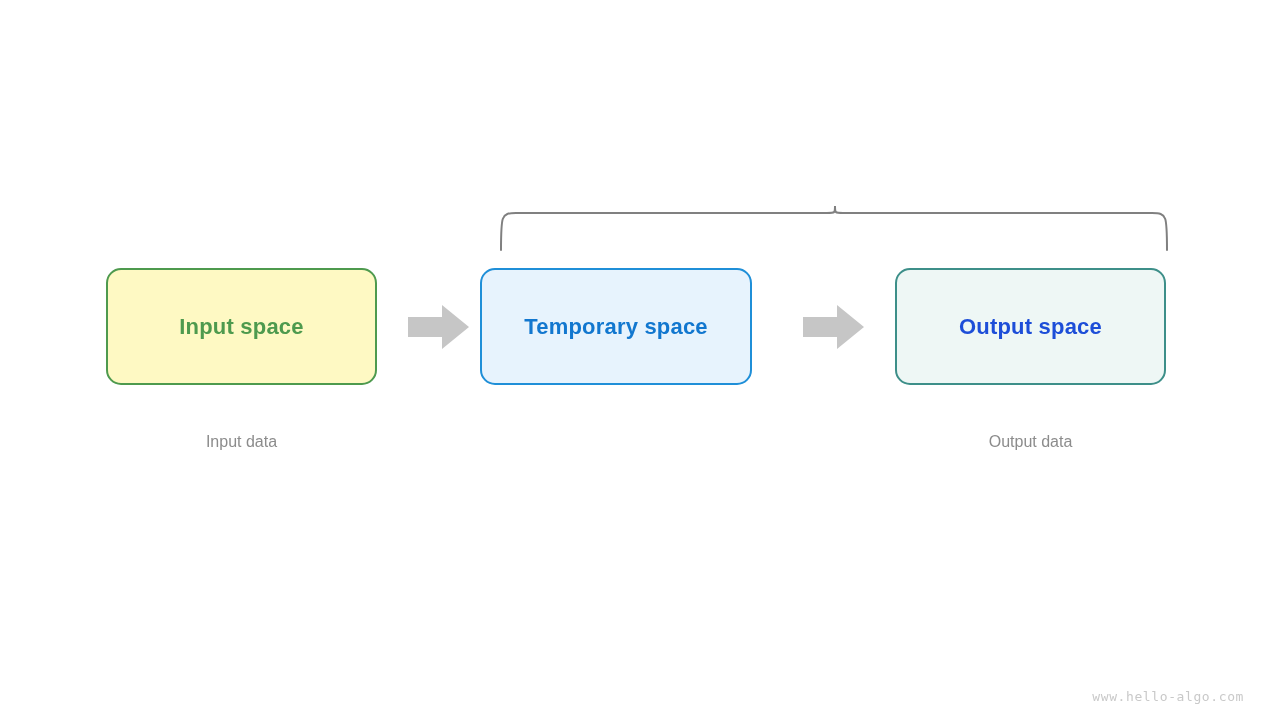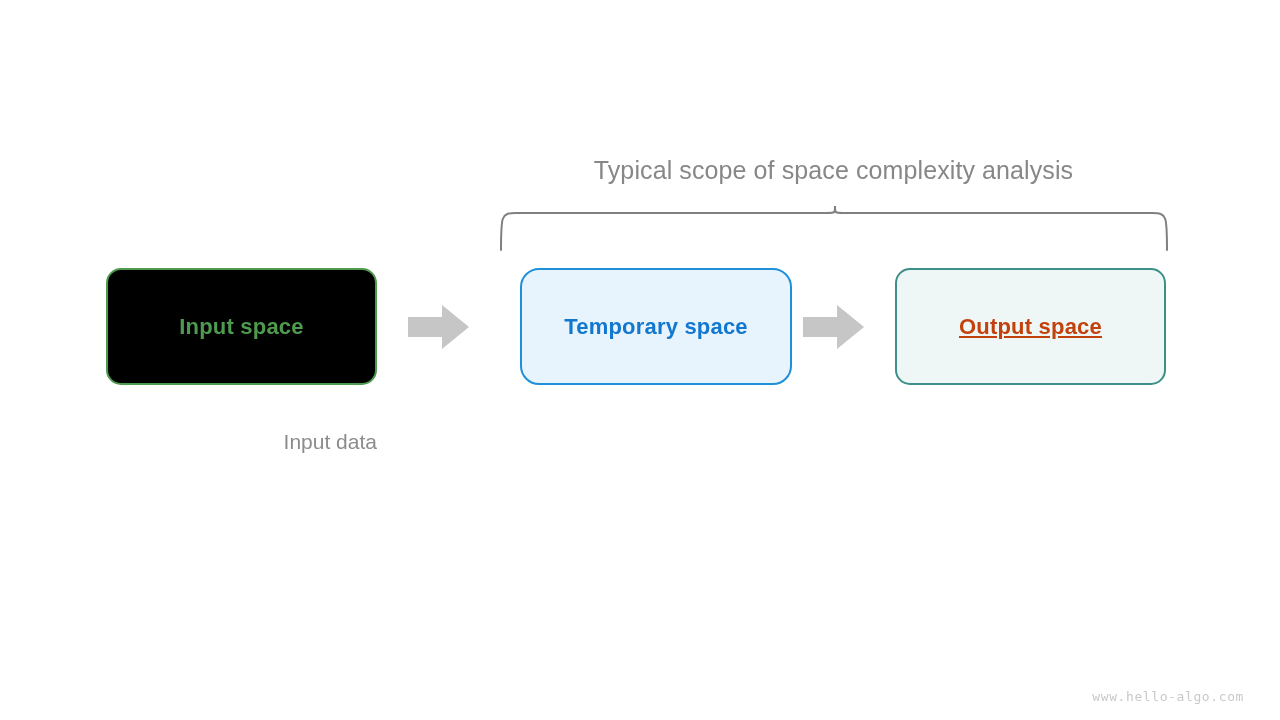--- a/index.html
+++ b/index.html
@@ -65,57 +65,56 @@
     font-size: 22px;
     font-weight: bold;
     letter-spacing: 0.2px;
     white-space: nowrap;
   }
 
   .box-input {
     left: 106px;
     width: 271px;
     border-color: #4e9a4e;
-    background: #000000;
+    background: #fef9c3;
   }
   .box-input .box-label { color: #4e9a4e; }
 
   .box-temp {
-    left: 520px;
+    left: 480px;
     width: 272px;
     border-color: #1f8fd8;
     background: #e7f3fd;
-    border-radius: 19px;
   }
   .box-temp .box-label { color: #1277cf; }
 
   .box-output {
     left: 895px;
     width: 271px;
     border-color: #3d8f89;
     background: #eef7f5;
   }
-  .box-output .box-label { color: #c2410c; text-decoration: underline; }
+  .box-output .box-label { color: #1d4ed8; }
 
   
   .arrow {
     position: absolute;
     top: 303px;
     width: 62px;
     height: 48px;
   }
   .arrow svg { display: block; }
   .arrow-1 { left: 408px; }
   .arrow-2 { left: 803px; }
 
   
   .caption-col {
     position: absolute;
-    text-align: right;
-    font-size: 21px;
+    text-align: center;
+    font-size: 16px;
     font-weight: 400;
     color: #8c8c8c;
     line-height: 48px;
   }
   .caption-input  { left: 106px; top: 418px; width: 271px; }
   .caption-temp   { left: 480px; top: 418px; width: 312px; }
   .caption-output { left: 895px; top: 418px; width: 271px; }
   .caption-line { white-space: nowrap; }
 
   
@@ -128,21 +127,20 @@
     color: #c9c9c9;
     letter-spacing: 0.6px;
     white-space: nowrap;
   }
 </style>
 </head>
 <body>
 
 <div class="stage">
 
-  <div class="scope-title">Typical scope of space complexity analysis</div>
 
   <div class="brace-wrap">
     <svg width="680" height="46" viewBox="0 0 680 46" fill="none">
       <path d="M7 46 C7 12 7 9 22 9 L333 9 C341 9 341 9 341 2 C341 9 341 9 349 9 L658 9 C673 9 673 12 673 46" stroke="#808080" stroke-width="2" fill="none" stroke-linecap="round"></path>
     </svg>
   </div>
 
   <div class="box box-input">
     <span class="box-label">Input space</span>
   </div>
@@ -165,16 +163,19 @@
 
   <div class="box box-output">
     <span class="box-label">Output space</span>
   </div>
 
   <div class="caption-col caption-input">
     <div class="caption-line">Input data</div>
   </div>
 
 
+  <div class="caption-col caption-output">
+    <div class="caption-line">Output data</div>
+  </div>
 
   <div class="watermark">www.hello-algo.com</div>
 
 </div>
 
 </body></html>

